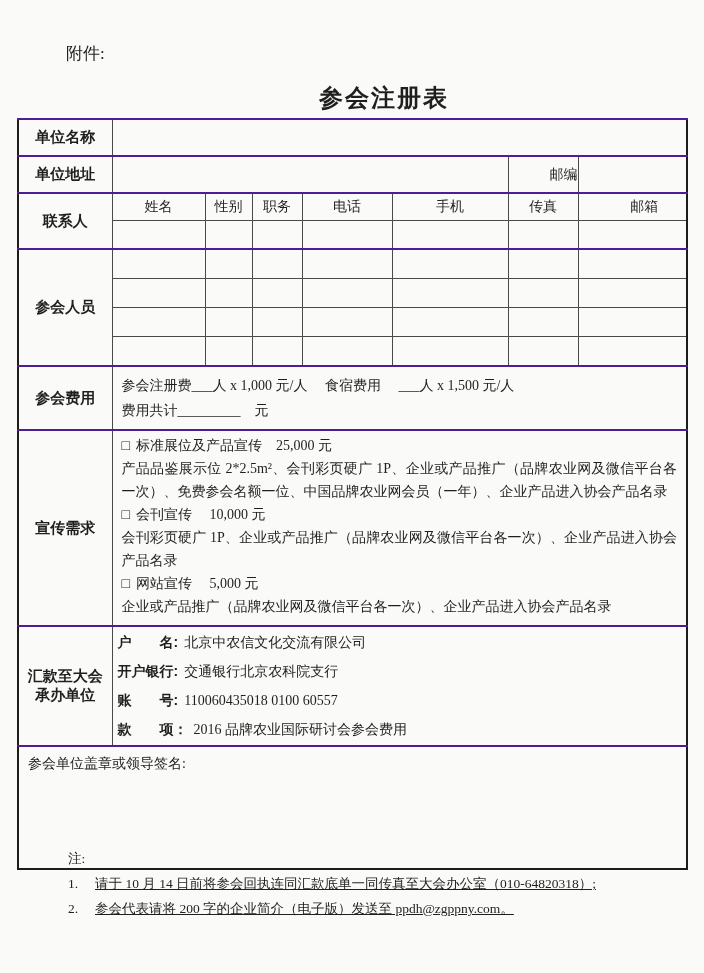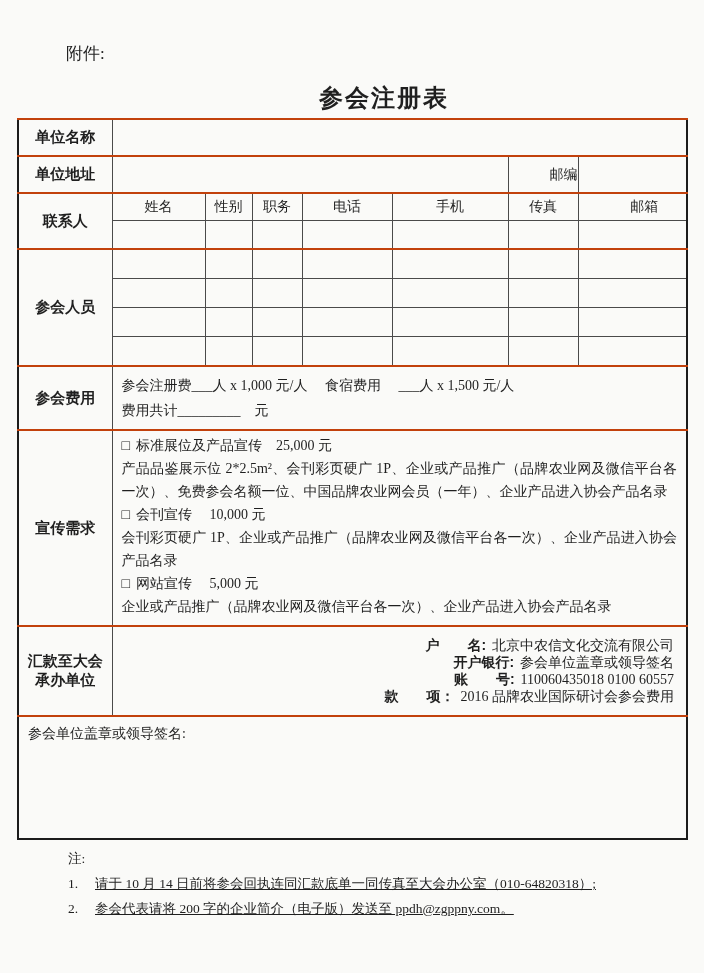--- a/index.html
+++ b/index.html
@@ -29,21 +29,21 @@
     table-layout:fixed;
     border:2px solid #1c1c1c;
     font-size:14px;
   }
   td{
     border:1px solid #4a4a4a;
     padding:0;
     vertical-align:middle;
     overflow:hidden;
   }
-  tr.thick td{border-top:2px solid #c2410c;}
+  tr.thick td{border-top:2px solid #4c1d95;}
   tr.thin td{border-top:1px solid #8d8d8d;}
   td.lbl{
     text-align:center;
     font-weight:bold;
     font-size:15px;
     font-family:"Liberation Sans", sans-serif;
   }
   td.hdr{text-align:center;font-weight:normal;}
   td.hdr.left{text-align:center;padding-left:24px;}
   td.ctr{text-align:right;}
@@ -52,21 +52,21 @@
   .r3 td{height:26px;}
   .r4 td{height:27px;}
   .rp td{height:28px;}
   .rfee td{height:58px;}
   .rpromo td{height:188px;}
   .rremit td{height:86px;}
   .rsign td{height:105px;}
   td.txt{padding:2px 9px;line-height:25px;}
   td.promo{padding:3px 9px;line-height:23px;vertical-align:top;}
   .promo-desc{text-align:justify;}
-  td.remit{padding:1px 12px;line-height:17px;text-align:right;}
+  td.remit{padding:1px 5px;line-height:29px;}
   .remit-label{
     font-weight:bold;
     font-family:"Liberation Sans", sans-serif;
     margin-right:6px;
   }
   td.sign{vertical-align:top;padding:8px 9px;font-size:14px;}
   .notes{
     position:absolute;left:68px;top:846px;width:580px;
     font-size:13.5px;line-height:25px;
   }
@@ -193,21 +193,21 @@
   <tr class="thick rremit">
     <td class="lbl">
       <div>汇款至大会</div>
       <div>承办单位</div>
     </td>
     <td colspan="7" class="remit">
       <div>
         <span class="remit-label">户　　名:</span><span>北京中农信文化交流有限公司</span>
       </div>
       <div>
-        <span class="remit-label">开户银行:</span><span>参会单位盖章或领导签名</span>
+        <span class="remit-label">开户银行:</span><span>交通银行北京农科院支行</span>
       </div>
       <div>
         <span class="remit-label">账　　号:</span><span>110060435018 0100 60557</span>
       </div>
       <div>
         <span class="remit-label">款　　项：</span><span>2016 品牌农业国际研讨会参会费用</span>
       </div>
     </td>
   </tr>
 

